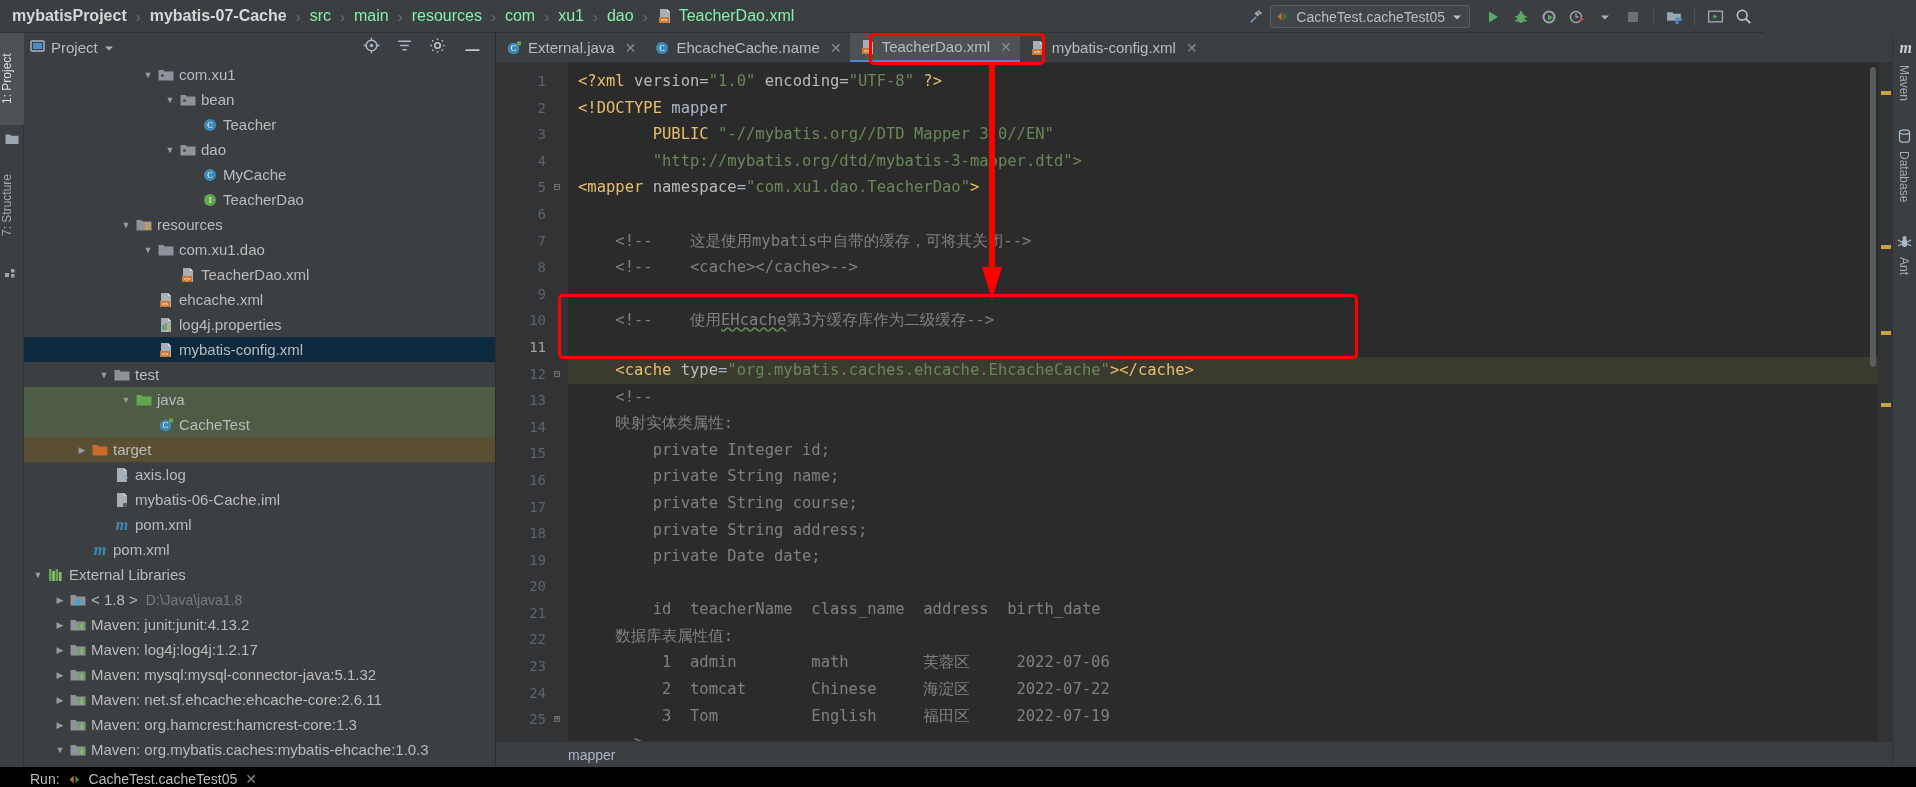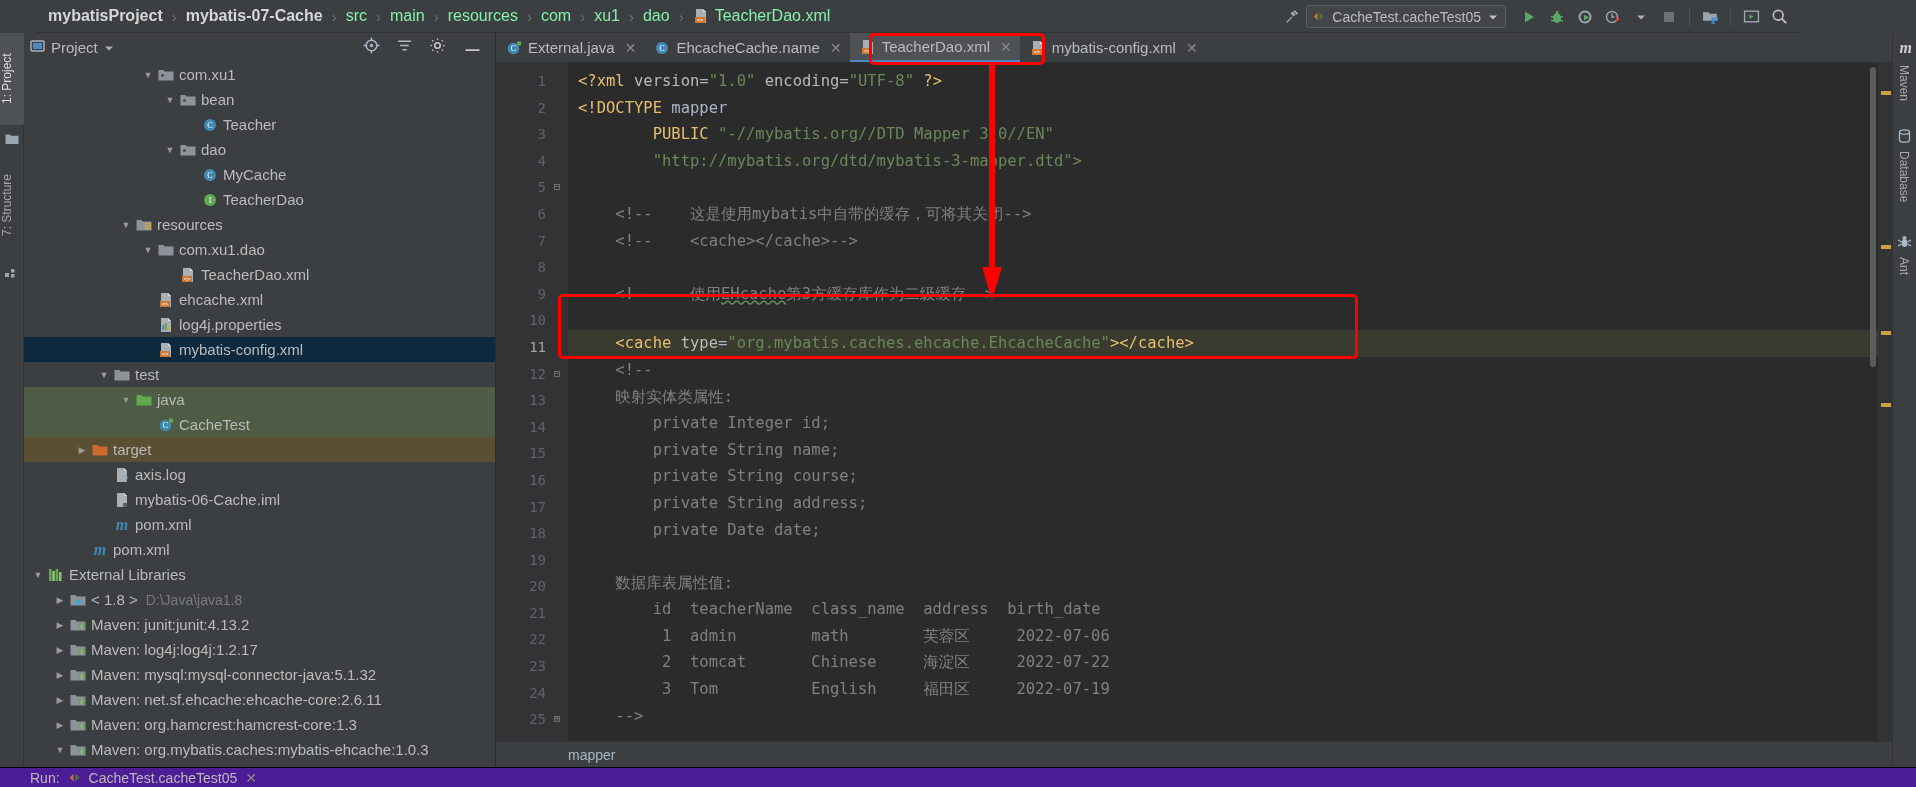--- a/index.html
+++ b/index.html
@@ -10,21 +10,20 @@
     overflow: hidden;
     color: #bbbbbb;
   }
   .app { position: relative; width: 1916px; height: 787px; }
 
   
   .topbar {
     position: absolute; left: 0; top: 0; width: 1764px; height: 33px;
     background: #3c3f41; display: flex; align-items: center;
     border-bottom: 1px solid #323232;
-    margin-left: 36px;
   }
   .crumbs { display: flex; align-items: center; padding-left: 12px; height: 33px; }
   .crumb { font-size: 16px; color: #86efac; white-space: nowrap; }
   .crumb.bold { font-weight: bold; color: #d7d7d7; }
   .crumb-sep { color: #6e7377; font-size: 15px; margin: 0 9px; }
   .crumb-file { display: flex; align-items: center; gap: 6px; }
 
   .topbar-right {
     position: absolute; right: 8px; top: 0; height: 33px;
     display: flex; align-items: center; gap: 2px;
@@ -143,23 +142,23 @@
   }
 
   .statusline {
     height: 27px; flex: none; background: #3c3f41; display: flex; align-items: center;
     padding-left: 72px; font-size: 14px; color: #a9b7c6; border-top: 1px solid #323232;
   }
 
   
   .runbar {
     position: absolute; left: 0; bottom: 0; width: 1916px; height: 20px;
-    background: #4c1d95; display: flex; align-items: center; gap: 8px;
+    background: #000000; display: flex; align-items: center; gap: 8px;
     padding-left: 30px; font-size: 14px; color: #bbbbbb;
-    border-top: 1px solid #000000;
+    border-top: 4px solid #000000;
   }
 
   
   .anno { position: absolute; border: 3px solid #ff0000; border-radius: 5px; pointer-events: none; }
   .annoarrow { position: absolute; pointer-events: none; }
 </style>
 </head>
 <body>
 
 <div class="app">
@@ -791,36 +790,37 @@
           <div class="gline">22</div>
           <div class="gline">23</div>
           <div class="gline">24</div>
           <div class="gline" style="position: relative;">25<span class="foldmark">⊞</span></div>
         </div>
       <div class="code" id="code">
           <div class="cline"><span class="tag">&lt;?xml </span><span class="attr">version</span><span class="plain">=</span><span class="str">"1.0"</span><span class="plain"> </span><span class="attr">encoding</span><span class="plain">=</span><span class="str">"UTF-8"</span><span class="plain"> </span><span class="tag">?&gt;</span></div>
           <div class="cline"><span class="tag">&lt;!DOCTYPE </span><span class="plain">mapper</span></div>
           <div class="cline"><span class="plain">        </span><span class="tag">PUBLIC</span><span class="plain"> </span><span class="str">"-//mybatis.org//DTD Mapper 3.0//EN"</span></div>
           <div class="cline"><span class="plain">        </span><span class="str">"http://mybatis.org/dtd/mybatis-3-mapper.dtd"&gt;</span></div>
+          <div class="cline"><span class="tag">&lt;mapper </span><span class="attr">namespace</span><span class="plain">=</span><span class="str">"com.xu1.dao.TeacherDao"</span><span class="tag">&gt;</span></div>
           <div class="cline">&nbsp;</div>
           <div class="cline"><span class="cmt">    &lt;!--    这是使用mybatis中自带的缓存，可将其关闭--&gt;</span></div>
           <div class="cline"><span class="cmt">    &lt;!--    &lt;cache&gt;&lt;/cache&gt;--&gt;</span></div>
           <div class="cline">&nbsp;</div>
           <div class="cline"><span class="cmt">    &lt;!--    使用</span><span class="cmt wavy">EHcache</span><span class="cmt">第3方缓存库作为二级缓存--&gt;</span></div>
           <div class="cline hl"><span class="plain">    </span><span class="tag">&lt;cache </span><span class="attr">type</span><span class="plain">=</span><span class="str">"org.mybatis.caches.ehcache.EhcacheCache"</span><span class="tag">&gt;&lt;/cache&gt;</span></div>
           <div class="cline"><span class="cmt">    &lt;!--</span></div>
           <div class="cline"><span class="cmt">    映射实体类属性:</span></div>
           <div class="cline"><span class="cmt">        private Integer id;</span></div>
           <div class="cline"><span class="cmt">        private String name;</span></div>
           <div class="cline"><span class="cmt">        private String course;</span></div>
           <div class="cline"><span class="cmt">        private String address;</span></div>
           <div class="cline"><span class="cmt">        private Date date;</span></div>
           <div class="cline">&nbsp;</div>
+          <div class="cline"><span class="cmt">        id  teacherName  class_name  address  birth_date</span></div>
           <div class="cline"><span class="cmt">    数据库表属性值:</span></div>
-          <div class="cline"><span class="cmt">        id  teacherName  class_name  address  birth_date</span></div>
           <div class="cline"><span class="cmt">         1  admin        math        芙蓉区     2022-07-06</span></div>
           <div class="cline"><span class="cmt">         2  tomcat       Chinese     海淀区     2022-07-22</span></div>
           <div class="cline"><span class="cmt">         3  Tom          English     福田区     2022-07-19</span></div>
           <div class="cline"><span class="cmt">    --&gt;</span></div>
         </div>
       <div class="markerbar">
         <div class="mk" style="top:28px;background:#c9a33c;"></div>
         <div class="mk" style="top:182px;background:#c9a33c;"></div>
         <div class="mk" style="top:268px;background:#c9a33c;"></div>
         <div class="mk" style="top:340px;background:#c9a33c;"></div>

